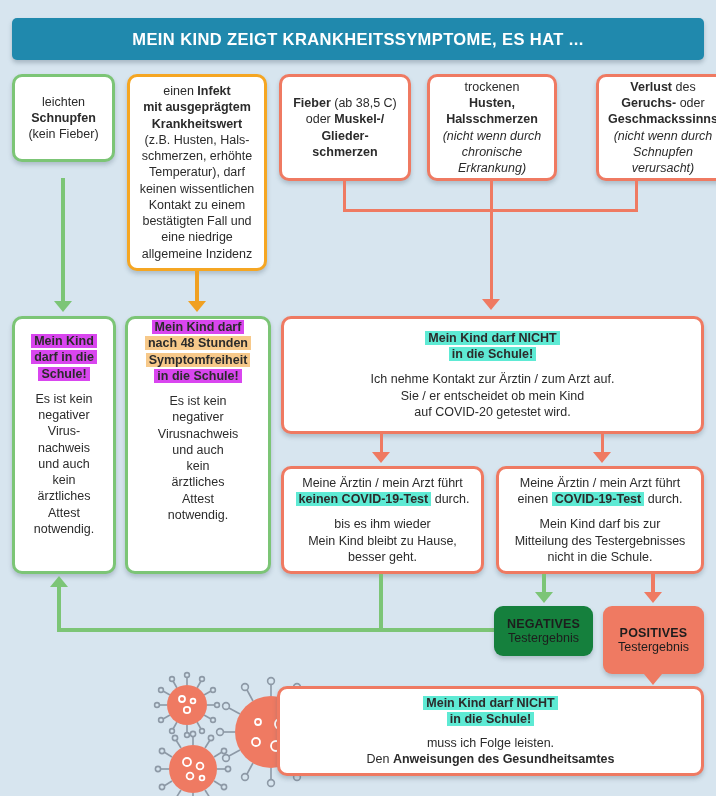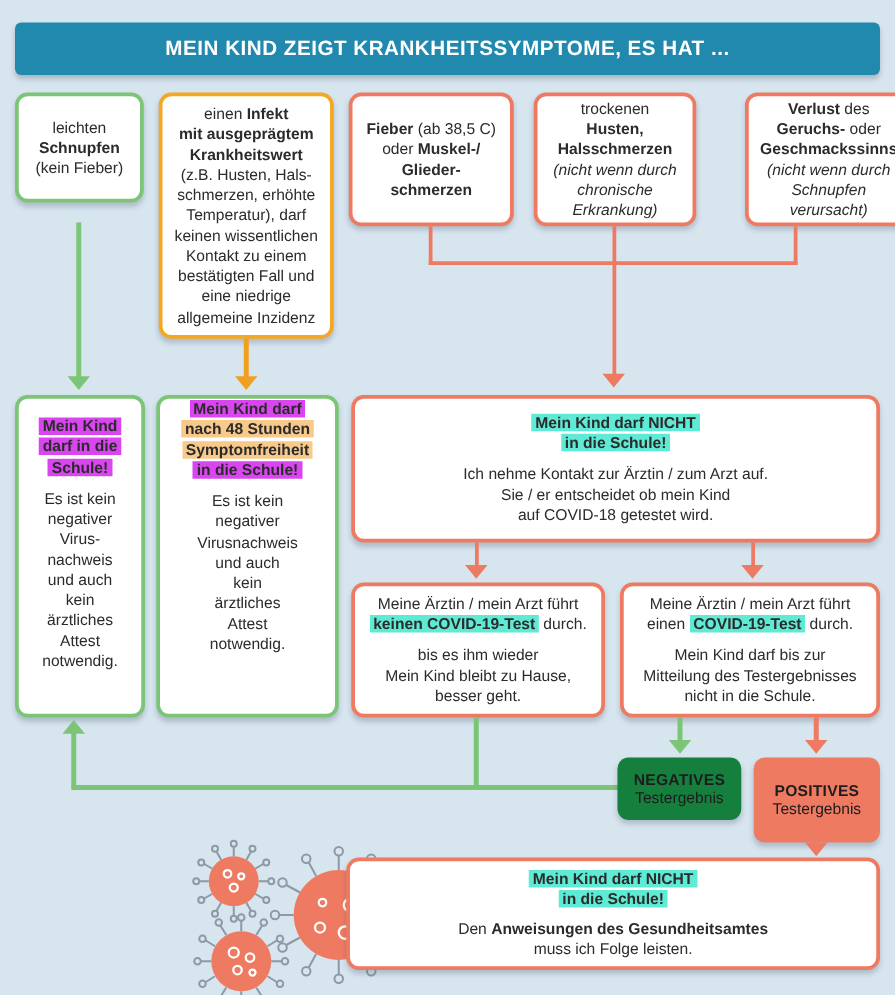--- a/index.html
+++ b/index.html
@@ -173,21 +173,21 @@
     <p>Attest</p>
     <p>notwendig.</p>
   </div>
 
   <div class="box red" style="left:281px;top:316px;width:423px;height:118px;">
     <p class="title-line"><span class="hl-red">Mein Kind darf NICHT</span></p>
     <p class="title-line"><span class="hl-red">in die Schule!</span></p>
     <div class="spacer"></div>
     <p>Ich nehme Kontakt zur Ärztin / zum Arzt auf.</p>
     <p>Sie / er entscheidet ob mein Kind</p>
-    <p>auf COVID-18 getestet wird.</p>
+    <p>auf COVID-20 getestet wird.</p>
   </div>
 
   <div class="ln r" style="left:380px;top:434px;width:3px;height:24px;"></div>
   <div class="arrow down r" style="left:372px;top:452px;"></div>
   <div class="ln r" style="left:601px;top:434px;width:3px;height:24px;"></div>
   <div class="arrow down r" style="left:593px;top:452px;"></div>
 
   <div class="box red" style="left:281px;top:466px;width:203px;height:108px;">
     <p>Meine Ärztin / mein Arzt führt</p>
     <p><span class="hl-red">keinen COVID-19-Test</span><span> durch.</span></p>
@@ -338,17 +338,17 @@
         <circle cx="150" cy="62" r="5"></circle>
         <circle cx="126" cy="80" r="4"></circle>
         <circle cx="146" cy="84" r="5"></circle>
     </g>
   </svg>
 
   <div class="box red" style="left:277px;top:686px;width:427px;height:90px;">
     <p class="title-line"><span class="hl-red">Mein Kind darf NICHT</span></p>
     <p class="title-line"><span class="hl-red">in die Schule!</span></p>
     <div class="spacer"></div>
+    <p>muss ich Folge leisten.</p>
     <p><span>Den </span><span class="b">Anweisungen des Gesundheitsamtes</span></p>
-    <p>muss ich Folge leisten.</p>
   </div>
 
 </div>
 
 </body></html>

